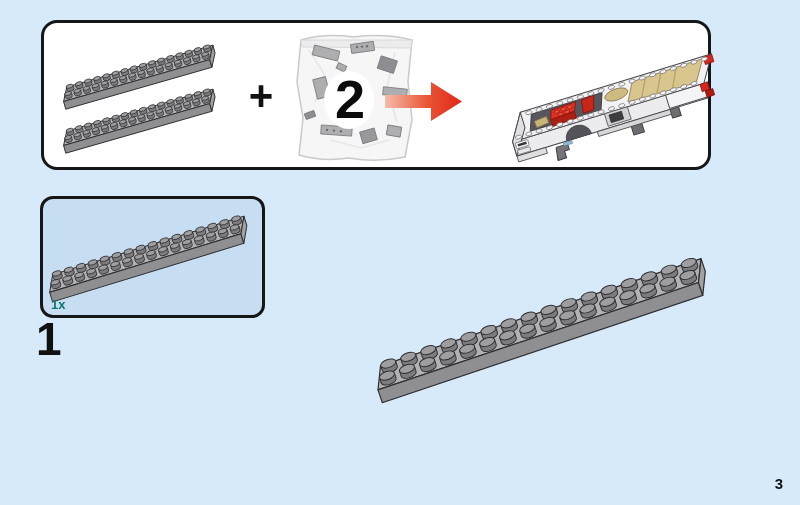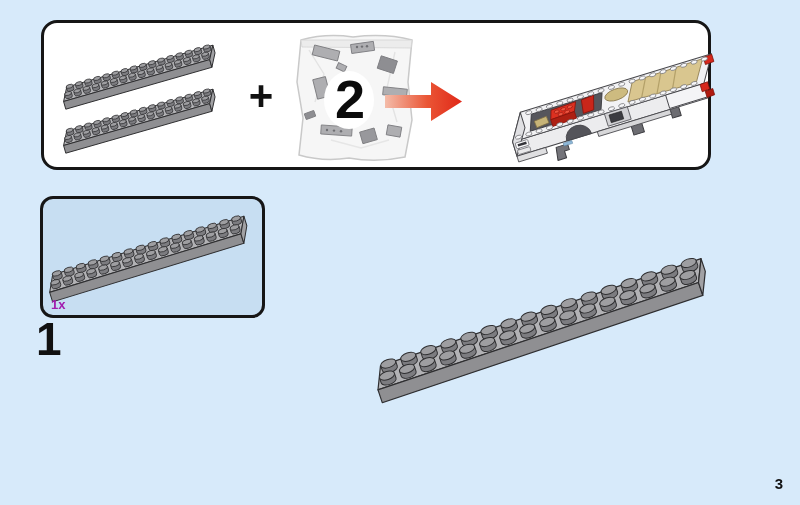--- a/index.html
+++ b/index.html
@@ -7,21 +7,21 @@
         font-family:"Liberation Sans",sans-serif;color:#111;}
   .parts-box{position:absolute;left:41px;top:20px;width:670px;height:150px;background:#ffffff;
              border:3px solid #161616;border-radius:16px;box-sizing:border-box;}
   .callout-box{position:absolute;left:40px;top:196px;width:225px;height:122px;background:#c7def2;
                border:3px solid #161616;border-radius:13px;box-sizing:border-box;}
   .layer{position:absolute;left:0;top:0;overflow:visible;pointer-events:none;}
   .plus-sign{position:absolute;left:198px;top:53px;width:38px;height:42px;
              font-size:42px;font-weight:bold;line-height:40px;text-align:center;color:#111;}
   .bag-number{position:absolute;left:284px;top:47px;width:44px;height:58px;text-align:center;
               font-size:54px;line-height:58px;font-weight:bold;color:#0b0b0b;}
-  .qty-label{position:absolute;left:8px;bottom:3px;font-size:13px;font-weight:bold;color:#a21caf;}
+  .qty-label{position:absolute;left:8px;bottom:3px;font-size:13px;font-weight:bold;color:#0f766e;}
   .step-number{position:absolute;left:36px;top:316px;font-size:46px;font-weight:bold;color:#111;line-height:1;}
   .page-number{position:absolute;right:17px;bottom:13px;font-size:15px;font-weight:bold;color:#111;}
 </style>
 </head>
 <body>
 
 <div class="page" style="background: rgb(215, 234, 250);">
 
   <div class="parts-box">
 

